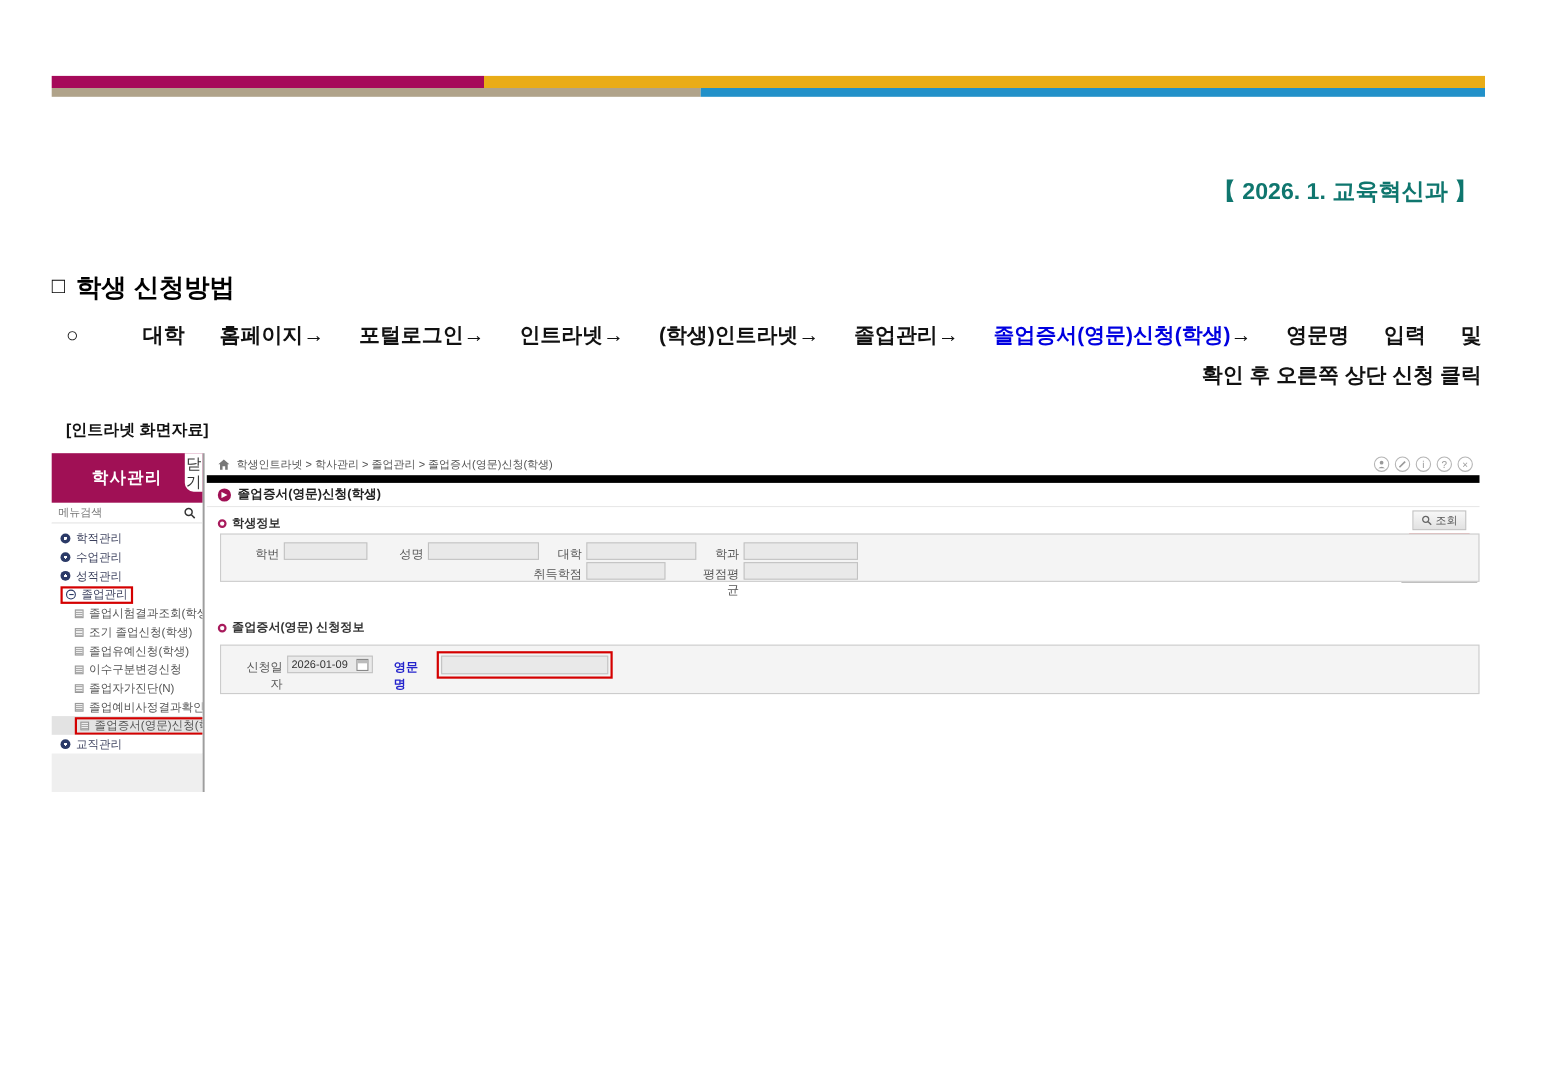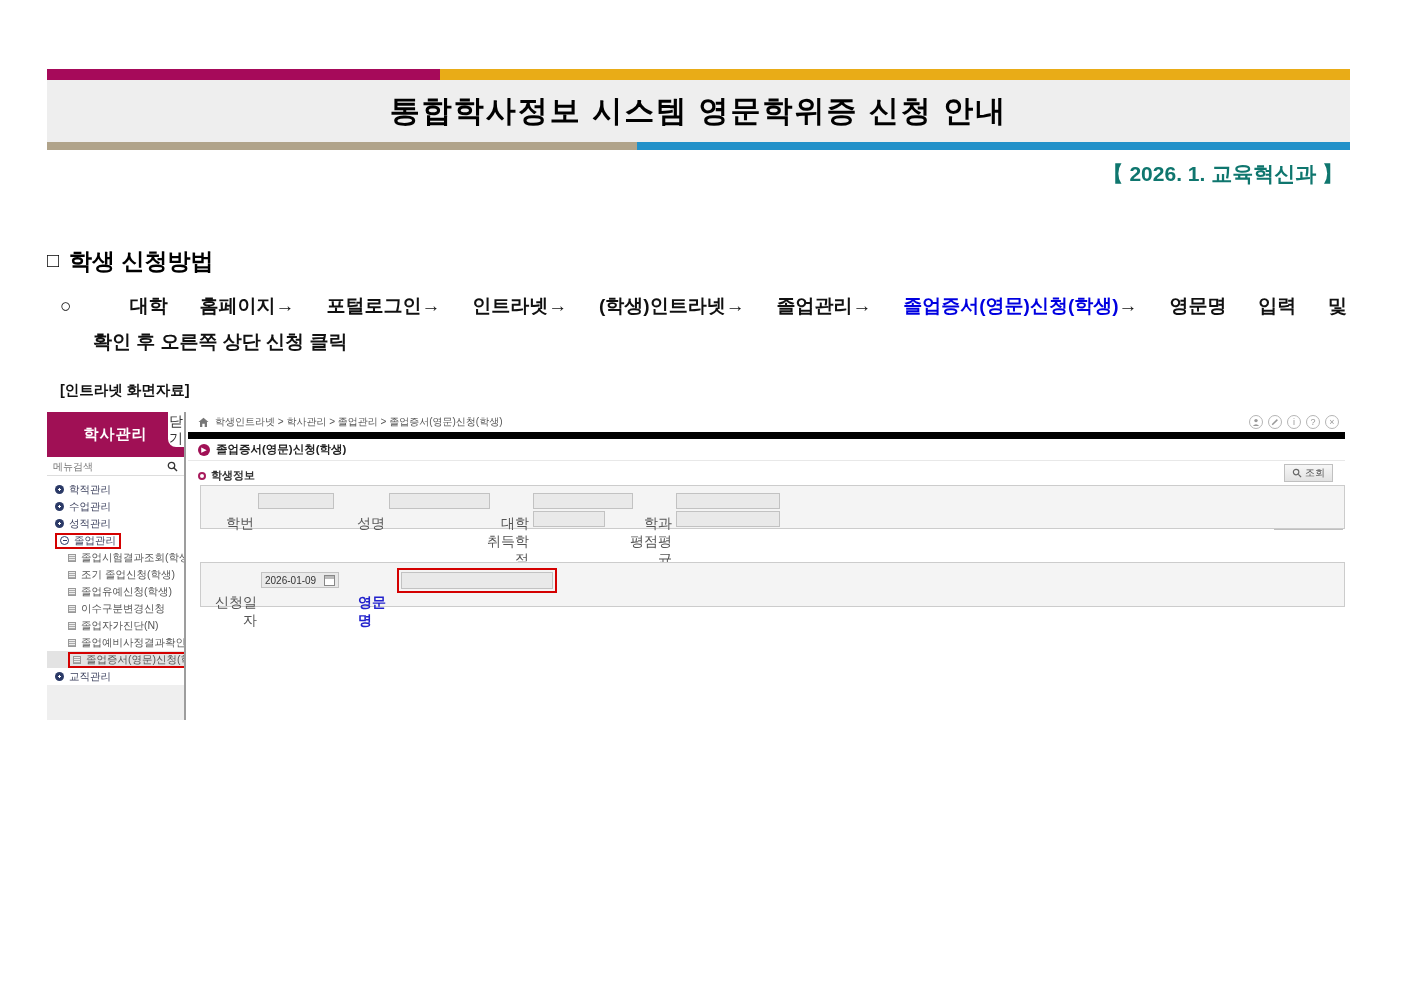--- a/index.html
+++ b/index.html
@@ -19,21 +19,21 @@
   .stripe-bottom .seg2 { flex:1; height:100%; }
 
   .date-line { position:absolute; top:160px; right:60px; font-size:21px; font-weight:bold; color:#0f766e; }
 
   
   .heading { position:absolute; left:47px; top:246px; font-size:23px; font-weight:bold; color:#000; display:flex; align-items:center; gap:10px; }
   .heading .sq { font-size:20px; position:relative; top:-1px; }
 
   .steps { position:absolute; left:60px; top:289px; width:1287px; font-size:19px; font-weight:bold; color:#111; }
   .steps .line1 { text-align:justify; text-align-last:justify; line-height:34px; }
-  .steps .line2 { margin-left:33px; line-height:34px; margin-top:2px; }
+  .steps .line2 { margin-left:33px; line-height:34px; margin-top:2px;text-align:right; }
   .steps .link { color:#0000e0; }
 
   .caption { position:absolute; left:60px; top:381px; font-size:14.5px; font-weight:bold; color:#111; }
 
   
   .shot { position:absolute; left:47px; top:412px; width:1298px; height:308px; font-size:10.5px; color:#333; }
 
   
   .sidebar { position:absolute; left:0; top:0; width:139px; height:100%; background:#fff; border-right:2px solid #9d9d9d; display:flex; flex-direction:column; }
   .sb-header { position:relative; height:45px; background:#a01055; display:flex; align-items:center; justify-content:center; flex:0 0 auto; }
@@ -64,42 +64,39 @@
   .sectionrow { position:relative; height:24px; }
   .sec-label { position:absolute; left:10px; top:7px; display:flex; align-items:center; gap:5px; font-weight:bold; font-size:11px; color:#333; }
   .ico-ring { width:8px; height:8px; border-radius:50%; border:2px solid #a81b5c; background:#fff; }
   .toolbar { position:absolute; right:2px; top:3px; display:flex; align-items:center; gap:3px;flex-direction:column; }
   .btn { height:18px; background:linear-gradient(#f7f7f7,#e2e2e2); border:1px solid #c0c0c0; font-size:10px; color:#555; padding:0 7px; display:flex; align-items:center; gap:3px; cursor:pointer; font-family:inherit; }
   .btn-redwrap { border:2px solid #d40000; padding:1px; display:inline-flex; }
   .ico-circle-check, .ico-circle-x { width:10px; height:10px; border-radius:50%; background:#555; color:#fff; font-size:7px; display:flex; align-items:center; justify-content:center; }
   .formbox { position:relative; margin-left:12px; background:#f4f4f4; border:1px solid #cccccc; }
   .box1 { height:44px; margin-top:0; }
   .box2 { height:45px; margin-top:6px; }
-  .flabel { position:absolute; font-size:14px; color:#555; text-align:right;margin-top:19px; }
+  .flabel { position:absolute; font-size:11px; color:#555; text-align:right; }
   .finput { position:absolute; height:16px; background:#e9e9e9; border:1px solid #c2c2c2; font-size:10px; color:#333; padding:0 3px; font-family:inherit; }
   .blue-label { color:#2222cc; font-weight:bold; }
   .red-input-wrap { position:absolute; border:2px solid #d40000; background:#f4f4f4; padding:2px; display:flex; }
   .red-input-wrap input { position:static; width:152px; height:17px; }
   .ico-cal { position:relative; width:11px; height:11px; border:1px solid #888; background:#fff; display:inline-block; }
   .ico-cal::before { content:""; position:absolute; left:0; top:0; width:100%; height:3px; background:#bbb; }
   .gap28 { height:27px; }
   svg { display:block; }
 </style>
 </head>
 <body>
 
 <div id="page">
 
   <div class="banner">
     <div class="stripe-top">
       <div class="seg1" style="background:#a60a5a;"></div>
       <div class="seg2" style="background:#e9ac17;"></div>
-    </div>
-    <div class="band">
-      <div class="doc-title">통합학사정보 시스템 영문학위증 신청 안내</div>
     </div>
     <div class="stripe-bottom">
       <div class="seg1" style="background:#b0a38a;"></div>
       <div class="seg2" style="background:#2291c9;"></div>
     </div>
   </div>
 
   <div class="date-line">【 2026. 1. 교육혁신과 】</div>
 
   <div class="heading">
@@ -252,20 +249,26 @@
         <span class="flabel" style="left:433px; top:10px; width:38px;">학과</span>
         <input class="finput" style="left: 475px; top: 7px; width: 104px;">
         <span class="flabel" style="left:277px; top:28px; width:51px;">취득학점</span>
         <input class="finput" style="left: 332px; top: 25px; width: 72px;">
         <span class="flabel" style="left:428px; top:28px; width:43px;">평점평균</span>
         <input class="finput" style="left: 475px; top: 25px; width: 104px;">
       </div>
 
       <div class="gap28"></div>
 
+      <div class="sectionrow">
+        <span class="sec-label">
+          <span class="ico-ring"></span>
+          <span>졸업증서(영문) 신청정보</span>
+        </span>
+      </div>
 
       <div class="formbox box2">
         <span class="flabel" style="left:14px; top:12px; width:42px;">신청일자</span>
         <span class="finput" style="left:60px; top:9px; width:78px; display:flex; align-items:center; justify-content:space-between;">
           <span>2026-01-09</span>
           <span class="ico-cal"></span>
         </span>
         <span class="flabel blue-label" style="left:157px; top:12px; width:30px; text-align:left;">영문명</span>
         <span class="red-input-wrap" style="left:196px; top:5px;">
           <input class="finput" value="" style="">

